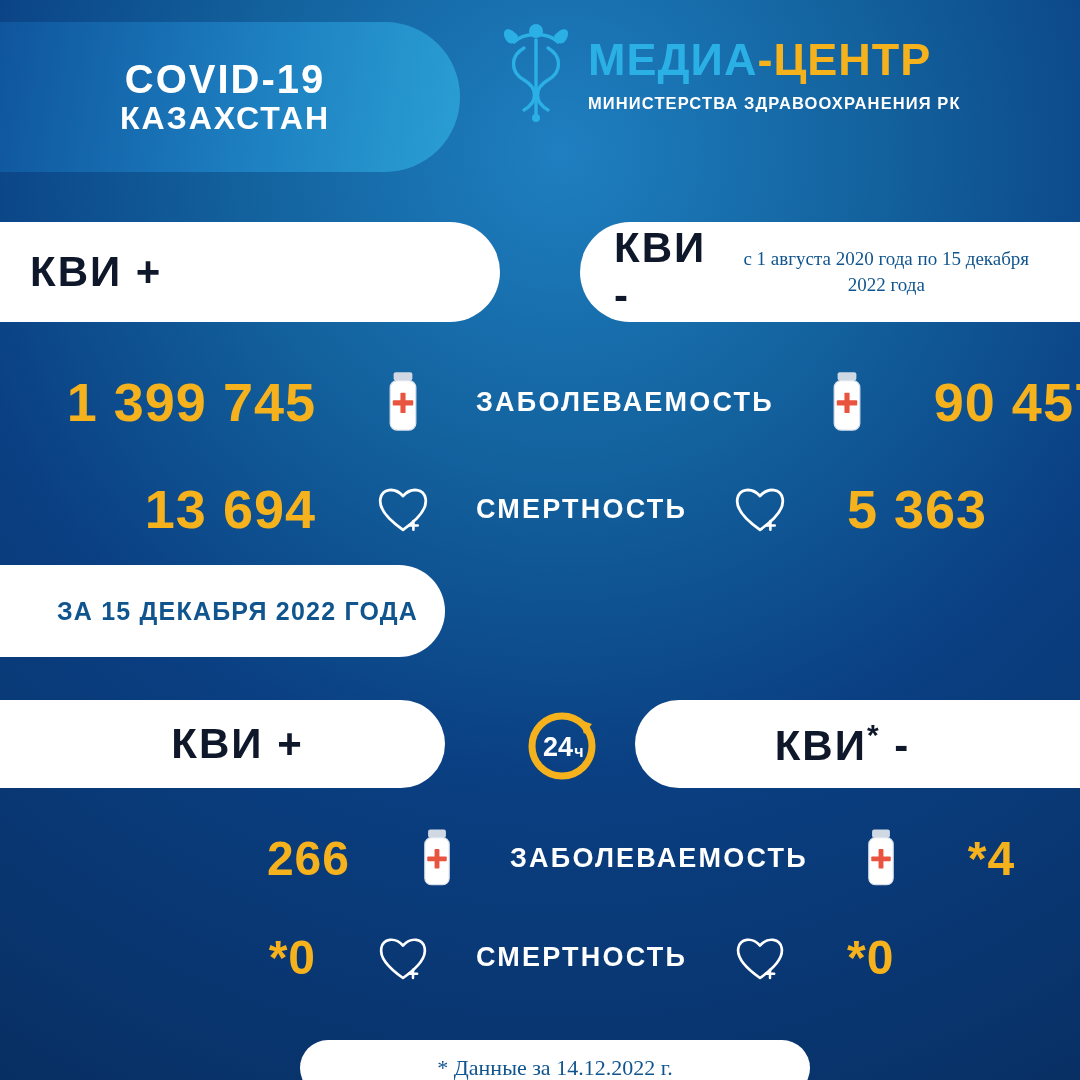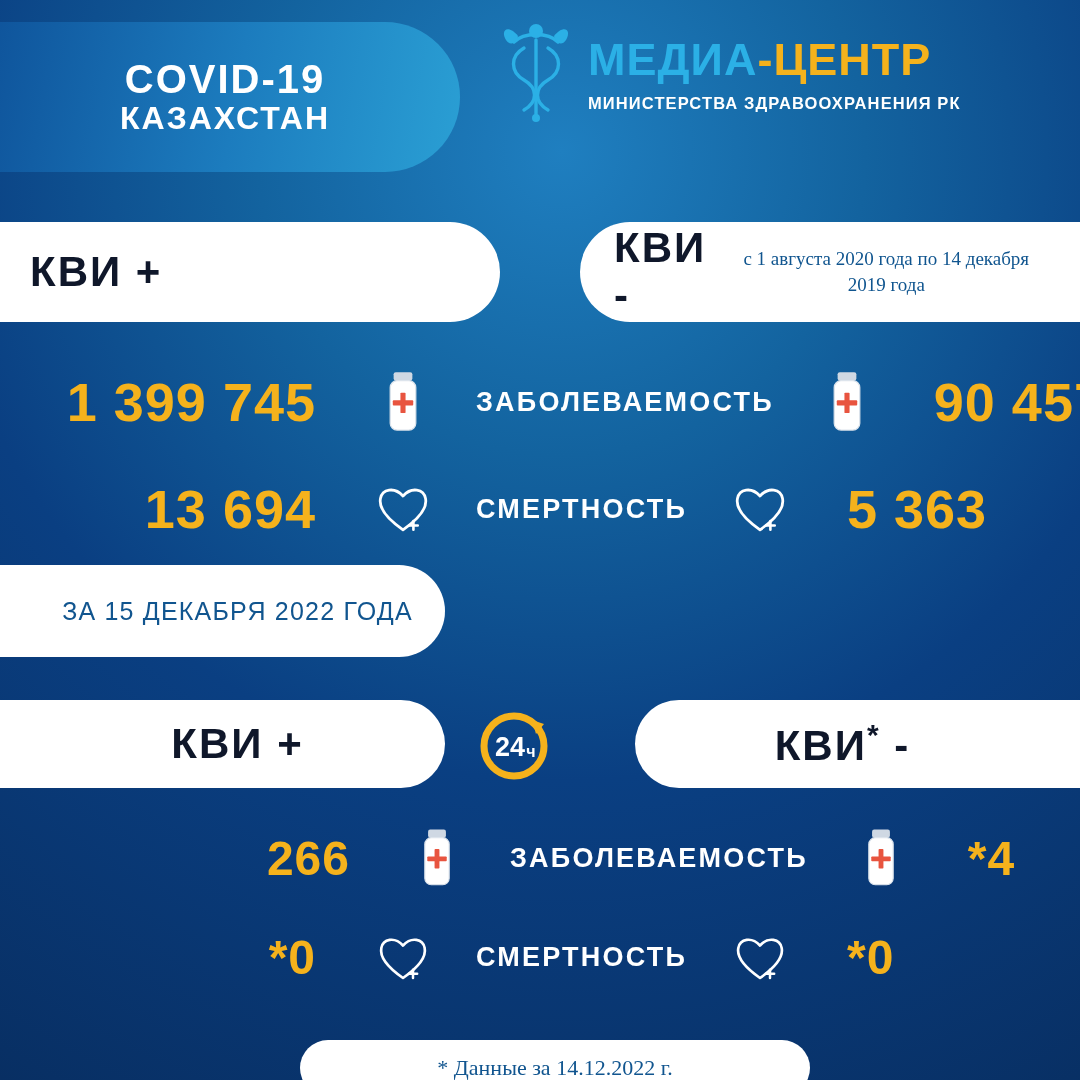--- a/index.html
+++ b/index.html
@@ -90,29 +90,29 @@
   .cell-icon { flex:0 0 90px; display:flex; align-items:center; justify-content:center; }
   .cell-mid { flex:1 1 auto; display:flex; align-items:center; justify-content:center; }
   .cell-right { flex:0 0 330px; display:flex; align-items:center; justify-content:flex-start;
     padding-left:14px; }
   
   #pill-date {
     left:-30px; top:565px; width:475px; height:92px;
     padding-left:60px; justify-content:center;
   }
   #pill-date .dtxt {
-    color:#11558f; font-size:25px; font-weight:normal; letter-spacing:1.2px;
+    color:#11558f; font-size:25px; font-weight:bold; letter-spacing:1.2px;
   }
   
   #pill-day-pos { left:-30px; top:700px; width:475px; height:88px;
     padding-left:60px; justify-content:center; }
   #pill-day-neg { right:-30px; top:700px; width:475px; height:88px;
     padding-right:60px; justify-content:center; }
   .badge24 {
-    position:absolute; left:472px; top:702px; width:84px; height:84px;
+    position:absolute; left:520px; top:702px; width:84px; height:84px;
   }
   
   #pill-note {
     left:300px; top:1040px; width:510px; height:56px;
   }
   #pill-note .ntxt {
     color:#11558f; font-size:22px;
     font-family:"Liberation Serif", serif;
   }
   svg { display:block; }
@@ -154,21 +154,21 @@
       </div>
     </div>
   </div>
 
   <div class="pill-left" id="pill-total-pos">
     <div class="kvi">КВИ +</div>
   </div>
 
   <div class="pill-right" id="pill-total-neg">
     <div class="kvi">КВИ -</div>
-    <div class="range">с 1 августа 2020 года по 14 декабря 2019 года</div>
+    <div class="range">с 1 августа 2020 года по 15 декабря 2022 года</div>
   </div>
 
   <div class="stat-row" style="top:370px;">
     <div class="cell-left">
       <span class="num">1 399 745</span>
     </div>
     <div class="cell-icon">
       <svg viewBox="0 0 54 74" width="46" height="64">
         <rect x="16" y="2" width="22" height="10" rx="2.5" fill="#cfd8e3"></rect>
         <rect x="12" y="12" width="30" height="58" rx="8" fill="#ffffff"></rect>

